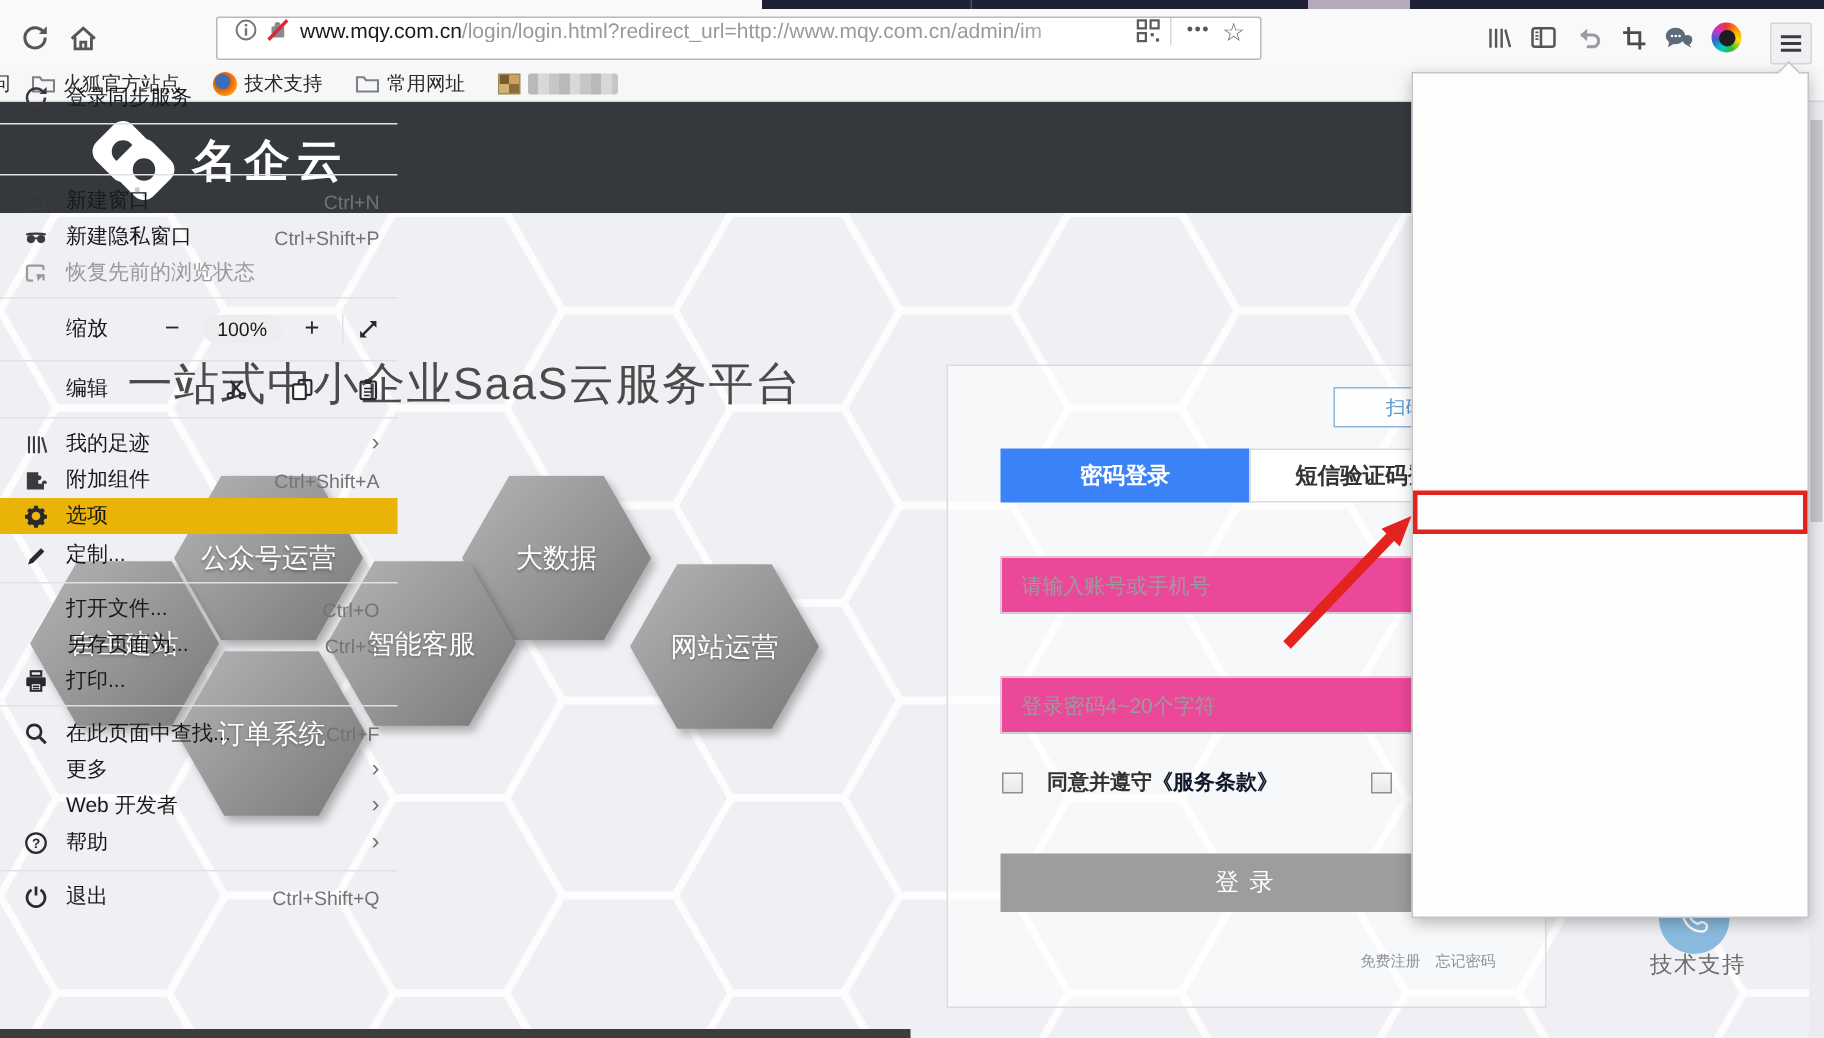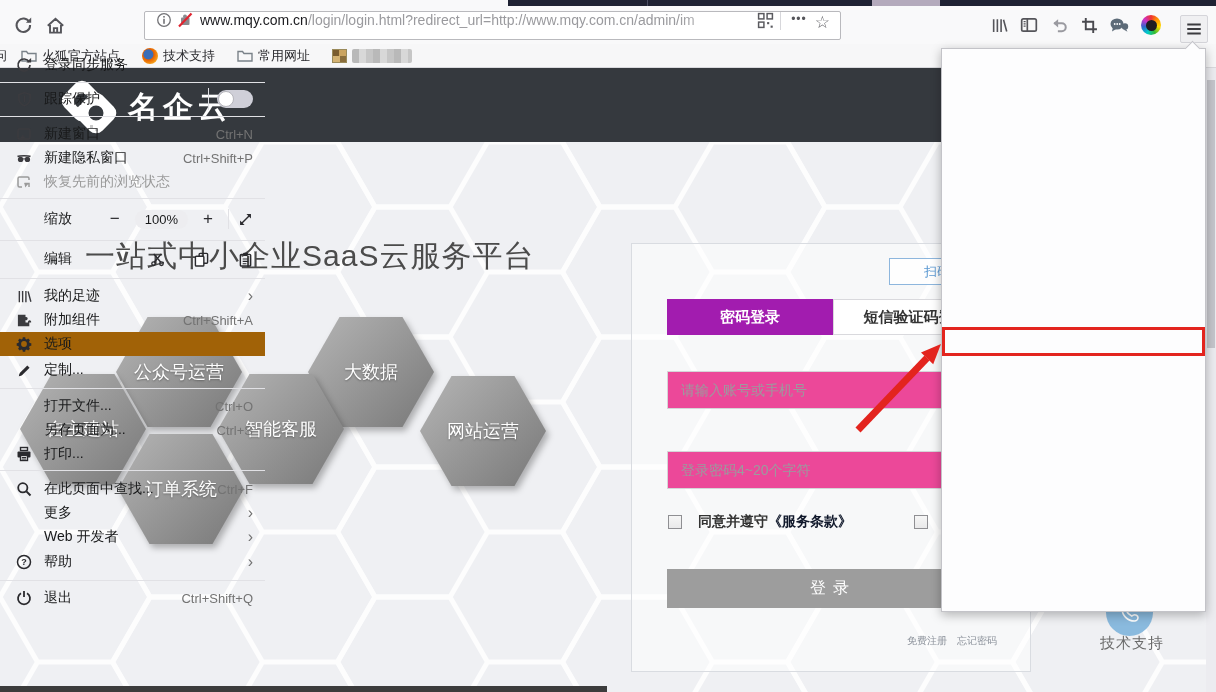--- a/index.html
+++ b/index.html
@@ -50,21 +50,21 @@
       background:linear-gradient(135deg,#b5b5b5 0%,#9a9a9a 45%,#787878 100%);
       display:flex; align-items:center; justify-content:center; color:#fff; font-size:18px;
       text-shadow:0 1px 2px rgba(0,0,0,.35); }
 
   .login-panel { position:absolute; left:631px; top:175px; width:400px; height:429px;
       background:rgba(255,255,255,.5); border:1px solid #d9dce1; }
   .scanbtn { position:absolute; left:257px; top:14px; width:122px; height:27px; background:rgba(255,255,255,.85);
       border:1px solid #8db6dd; color:#5e9bd3; font-size:13px; display:flex; align-items:center; justify-content:center; }
   .tab { position:absolute; top:55px; width:166px; height:36px; display:flex; align-items:center; justify-content:center;
       font-size:15px; font-weight:700; }
-  .tab-pass { left:35px; background:#a21caf; color:#fff; }
+  .tab-pass { left:35px; background:#3b82f6; color:#fff; }
   .tab-sms  { left:201px; background:#fff; border:1px solid #d9d9dd; color:#333; white-space:nowrap; overflow:hidden; }
   .lfield { position:absolute; left:35px; width:332px; height:38px; border:1px solid #d5d5d8; background:#ec4899;
       font-size:14px; color:#333; padding:0 13px; font-family:inherit; }
   .lfield::placeholder { color:#9b9b9e; opacity:1; }
   .cbx { position:absolute; width:14px; height:14px; border:1px solid #8f8f93; background:linear-gradient(#f6f6f6,#e9e9ea); }
   .agree { position:absolute; left:66px; top:269px; font-size:14px; font-weight:700; color:#333; }
   .terms { color:#0f172a; }
   .loginbtn { position:absolute; left:35px; top:325px; width:332px; height:39px; background:#9d9d9d; color:#fff;
       font-size:16px; letter-spacing:7px; display:flex; align-items:center; justify-content:center; border:none; }
   .panel-links { position:absolute; right:33px; top:390px; display:flex; gap:10px; font-size:10px; color:#8d939c; }
@@ -324,33 +324,20 @@
     <span class="mic">
       <svg class="i" width="16" height="16" viewBox="0 0 16 16">
           <path d="M13.2 5A6 6 0 1 0 14 8" fill="none" stroke="#3b3b3f" stroke-width="1.7"></path>
           <polygon points="10.3,5.6 15.1,5.6 15.1,0.9" fill="#3b3b3f"></polygon>
         </svg>
     </span>
     <span class="mlabel">登录同步服务</span>
   </div>
   <div class="msep" style="top:82px;z-index:52"></div>
 
-  <div class="mrow" style="top:86px;height:26px;z-index:52">
-    <span class="mic">
-      <svg class="i" width="15" height="16" viewBox="0 0 16 16">
-          <path d="M8 1.2l6 2v4.3c0 3.8-2.4 6.2-6 7.8-3.6-1.6-6-4-6-7.8V3.2z" fill="none" stroke="#3b3b3f" stroke-width="1.5"></path>
-          <path d="M8 4.3v7" stroke="#3b3b3f" stroke-width="1.3"></path>
-        </svg>
-    </span>
-    <span class="mlabel">跟踪保护</span>
-    <span class="tdiv"></span>
-    <span class="toggle">
-        <span class="knob"></span>
-      </span>
-  </div>
   <div class="msep" style="top:116px;z-index:52"></div>
 
   <div class="mrow" style="top:122px;z-index:52">
     <span class="mic">
       <svg class="i" width="16" height="16" viewBox="0 0 16 16">
           <rect x="2" y="3" width="12" height="10" rx="1.5" fill="none" stroke="#3b3b3f" stroke-width="1.5"></rect>
           <path d="M5 13v1.5M2.5 10.8h-1" stroke="#3b3b3f" stroke-width="1.3"></path>
           <path d="M4.8 11.2h4M6.8 9.2v4" stroke="#3b3b3f" stroke-width="1.5"></path>
         </svg>
     </span>
@@ -443,21 +430,21 @@
   <div class="mrow" style="top:308px;z-index:52">
     <span class="mic">
       <svg class="i" width="16" height="16" viewBox="0 0 16 16">
           <path d="M6 3h4v2.3a1.7 1.7 0 1 1 0 3.2V11h2.7a1.7 1.7 0 1 1 3.2 0H14v4H2V3z" transform="scale(0.95)" fill="#3b3b3f"></path>
         </svg>
     </span>
     <span class="mlabel">附加组件</span>
     <span class="mshort">Ctrl+Shift+A</span>
   </div>
 
-  <div class="mrow" style="top:332px;background:#a16207;z-index:52">
+  <div class="mrow" style="top:332px;background:#eab308;z-index:52">
     <span class="mic">
       <svg class="i" width="16" height="16" viewBox="0 0 16 16">
         <path fill-rule="evenodd" fill="#2a2a2e" d="M8 5.1A2.9 2.9 0 1 0 8 10.9 2.9 2.9 0 0 0 8 5.1zM9.2 1.2h-2.4l-.3 1.7c-.5.1-.9.3-1.3.6L3.8 2.6 2.1 4.3l.9 1.4c-.3.4-.5.8-.6 1.3l-1.7.3v2.4l1.7.3c.1.5.3.9.6 1.3l-.9 1.4 1.7 1.7 1.4-.9c.4.3.8.5 1.3.6l.3 1.7h2.4l.3-1.7c.5-.1.9-.3 1.3-.6l1.4.9 1.7-1.7-.9-1.4c.3-.4.5-.8.6-1.3l1.7-.3V7.3l-1.7-.3c-.1-.5-.3-.9-.6-1.3l.9-1.4-1.7-1.7-1.4.9c-.4-.3-.8-.5-1.3-.6z"></path>
       </svg>
     </span>
     <span class="mlabel">选项</span>
   </div>
 
   <div class="mrow" style="top:357px;height:26px;z-index:52">
     <span class="mic">

